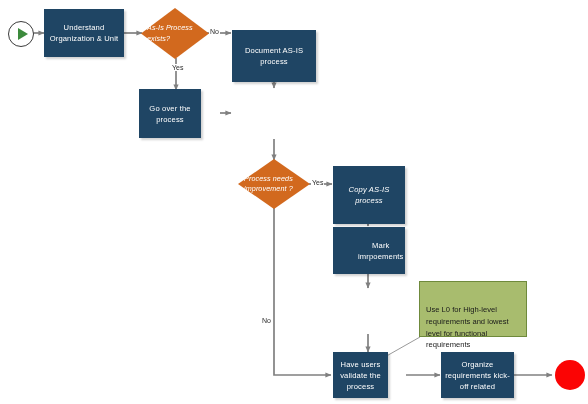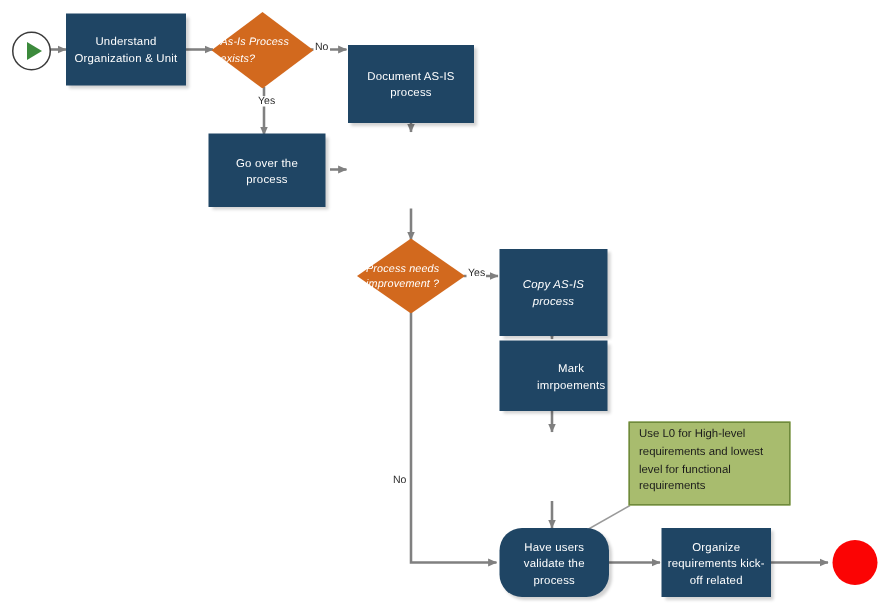--- a/index.html
+++ b/index.html
@@ -79,21 +79,21 @@
 
   
   .note {
     position: absolute;
     box-sizing: border-box;
     background: #A8BC6E;
     border: 1px solid #6F8A3C;
     color: #1a1a1a;
     font-size: 7.6px;
     line-height: 1.55;
-    padding: 1px 6px;
+    padding: 22px 6px;
     z-index: 3;
   }
 
   
   .start-node {
     position: absolute;
     border-radius: 50%;
     background: #ffffff;
     border: 1.5px solid #3b3b3b;
     display: flex;
@@ -183,40 +183,40 @@
 
   <div class="decision" style="left:141px; top:8px; width:68px; height:51px;">
     <div class="dia"></div>
     <div class="dtext">As-Is Process exists?</div>
   </div>
 
   <div class="node" style="left:232px; top:9px; width:84px; height:52px;margin-top:21px;">
     <span>Document AS-IS process</span>
   </div>
 
-  <div class="node" style="left:139px; top:89px; width:78px; height:49px;">
+  <div class="node" style="left:139px; top:89px; width:62px; height:49px;">
     <span>Go over the process</span>
   </div>
 
 
   <div class="decision" style="left:238px; top:159px; width:72px; height:50px;">
     <div class="dia"></div>
     <div class="dtext">Process needs improvement ?</div>
   </div>
 
   <div class="node" style="left:333px; top:166px; width:72px; height:58px;font-style:italic;">
     <span>Copy AS-IS process</span>
   </div>
 
   <div class="node" style="left:333px; top:227px; width:72px; height:47px;padding-left:25px;">
     <span>Mark imrpoements</span>
   </div>
 
 
-  <div class="node" style="left:333px; top:352px; width:73px; height:46px;border-radius:15px;">
+  <div class="node" style="left:333px; top:352px; width:55px; height:46px;">
     <span>Have users validate the process</span>
   </div>
 
   <div class="node" style="left:441px; top:352px; width:73px; height:46px;">
     <span>Organize requirements kick-off related</span>
   </div>
 
   <div class="note" style="left:419px; top:281px; width:108px; height:56px;">
     <span>Use L0 for High-level requirements and lowest level for functional requirements</span>
   </div>

